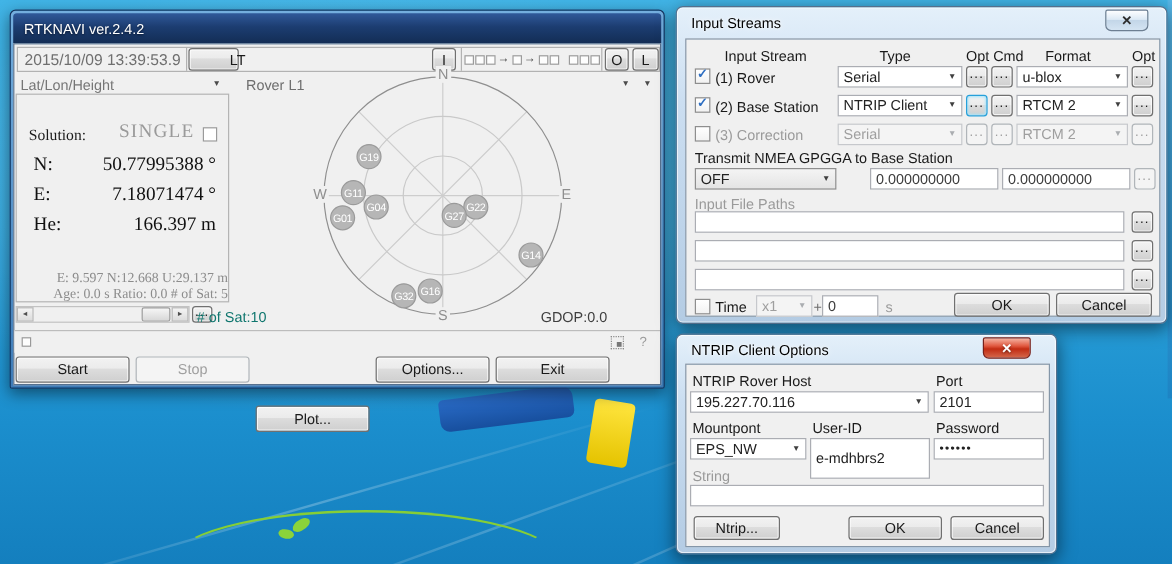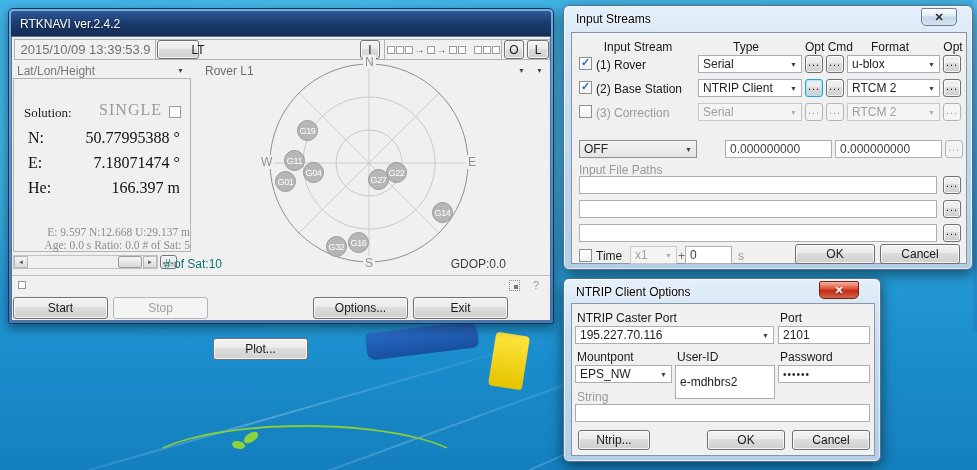--- a/index.html
+++ b/index.html
@@ -249,20 +249,21 @@
         <span class="combo-arrow dim">▼</span>
       </div>
     <div class="btn dots disabled" style="left:233px;top:70px;width:18px;height:18px;">...</div>
     <div class="btn dots disabled" style="left:254px;top:70px;width:18px;height:18px;">...</div>
     <div class="field gray" style="left:275px;top:70px;width:93px;height:18px;">
         <span>RTCM 2</span>
         <span class="combo-arrow dim">▼</span>
       </div>
     <div class="btn dots disabled" style="left:371px;top:70px;width:18px;height:18px;">...</div>
 
+    <div class="lbl" style="left:7px;top:92px;">Transmit NMEA GPGGA to Base Station</div>
     <div class="field" style="left:7px;top:107px;width:118px;height:18px;background:linear-gradient(180deg,#f4f4f4,#e4e4e4);border-color:#8e8e8e;">
         <span>OFF</span>
         <span class="combo-arrow">▼</span>
       </div>
     <div class="field" style="left:153px;top:107px;width:107px;height:18px;color:#3d3d3d;">0.000000000</div>
     <div class="field" style="left:263px;top:107px;width:107px;height:18px;color:#3d3d3d;">0.000000000</div>
     <div class="btn dots disabled" style="left:373px;top:107px;width:18px;height:18px;">...</div>
 
     <div class="lbl gray" style="left:7px;top:130px;">Input File Paths</div>
     <div class="field" style="left:7px;top:143px;width:358px;height:18px;"></div>
@@ -284,21 +285,21 @@
     <div class="btn" style="left:223px;top:211px;width:80px;height:20px;">OK</div>
     <div class="btn" style="left:308px;top:211px;width:80px;height:20px;">Cancel</div>
   </div>
 </div>
 
 <div class="aero" style="left:563px;top:278px;width:318px;height:184px;">
   <div class="aero-title">NTRIP Client Options</div>
   <div class="aero-close red" style="left:255px;top:2px;width:40px;height:18px;">✕</div>
   <div class="aero-content" style="left:7px;top:24px;width:304px;height:153px;">
 
-    <div class="lbl" style="left:5px;top:7px;">NTRIP Caster Port</div>
+    <div class="lbl" style="left:5px;top:7px;">NTRIP Rover Host</div>
     <div class="lbl" style="left:208px;top:7px;">Port</div>
     <div class="field" style="left:3px;top:22px;width:199px;height:18px;">
         <span>195.227.70.116</span>
         <span class="combo-arrow">▼</span>
       </div>
     <div class="field" style="left:206px;top:22px;width:92px;height:18px;">2101</div>
 
     <div class="lbl" style="left:5px;top:46px;">Mountpont</div>
     <div class="lbl" style="left:105px;top:46px;">User-ID</div>
     <div class="lbl" style="left:208px;top:46px;">Password</div>

